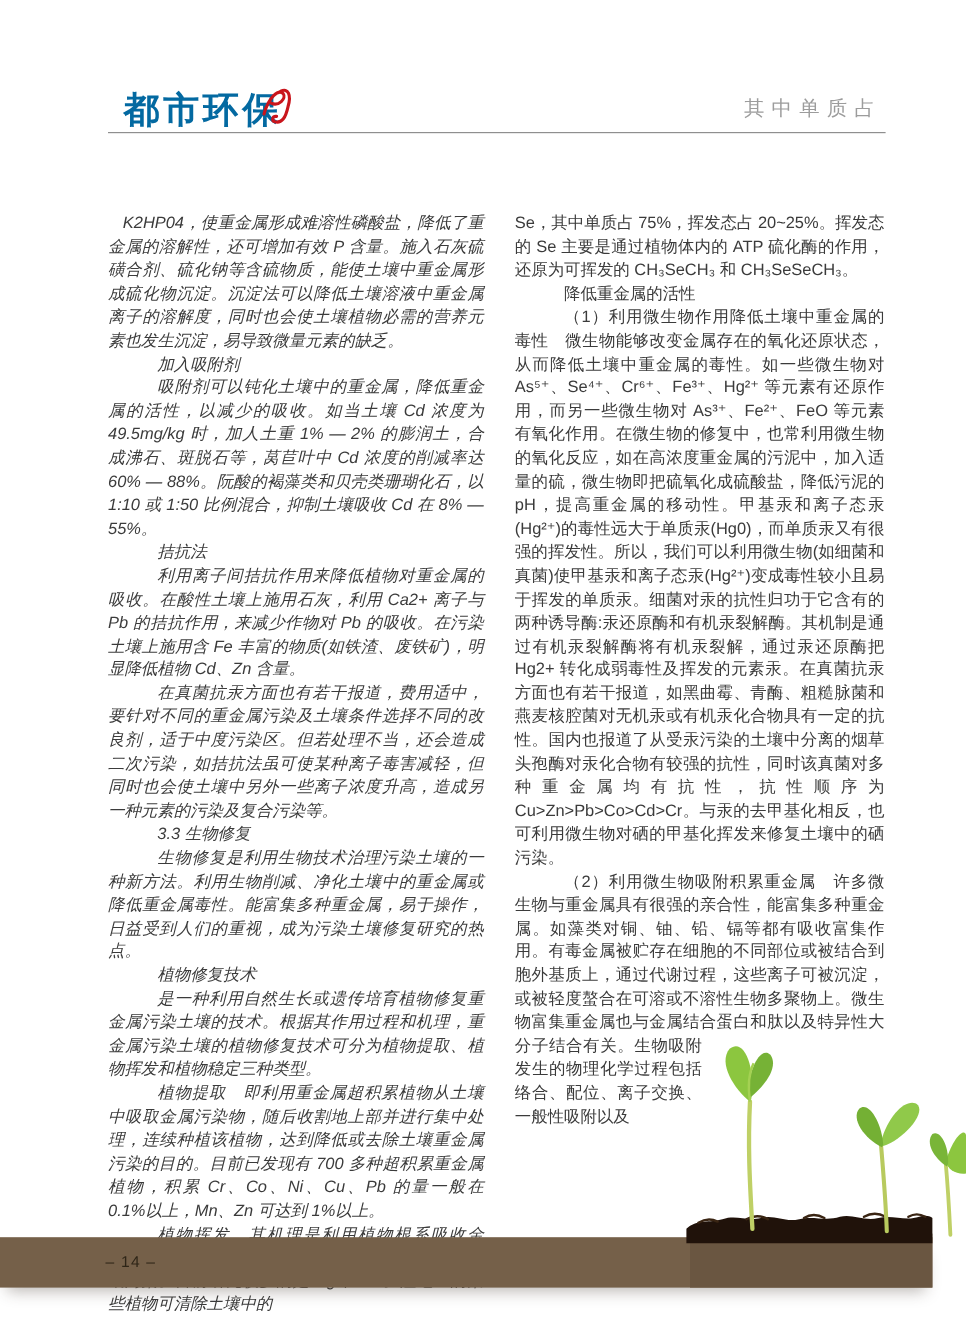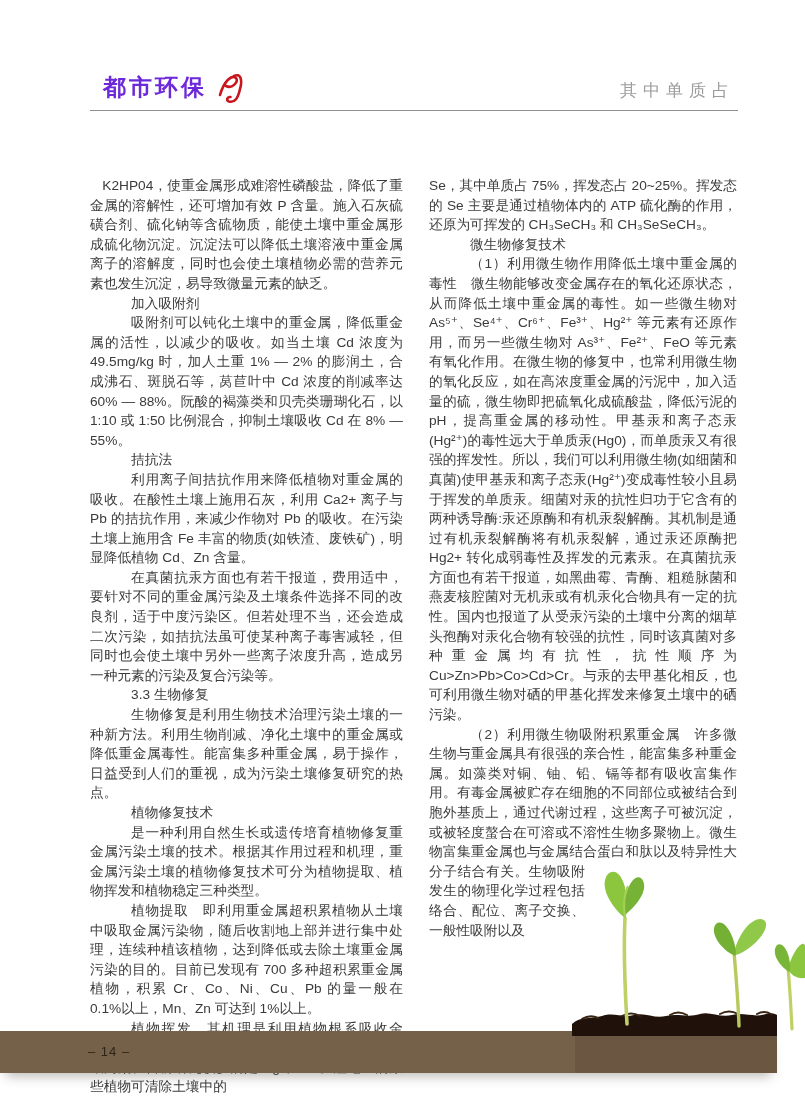--- a/index.html
+++ b/index.html
@@ -4,39 +4,39 @@
 <style>
   html,body{margin:0;padding:0;background:#e8e8e8;}
   .page{
     position:relative;width:805px;height:1100px;background:#ffffff;
     margin:0 auto;overflow:hidden;
     font-family:"Liberation Sans","DejaVu Sans",sans-serif;
   }
   
   .brand{
     position:absolute;left:103px;top:72px;
-    font-size:23px;font-weight:600;letter-spacing:3px;color:#6d28d9;
+    font-size:30px;font-weight:600;letter-spacing:3px;color:#0369a1;
     white-space:nowrap;
   }
   .brand-mark{position:absolute;left:216px;top:70px;width:30px;height:36px;}
   .section-title{
     position:absolute;right:70px;top:79px;
     font-size:17px;letter-spacing:6px;color:#9c9c9c;white-space:nowrap;
   }
   .header-rule{
     position:absolute;left:90px;top:110px;width:648px;height:1px;
     background:#8f8f8f;
   }
   
   .col{
     position:absolute;top:176px;
     font-size:13.7px;line-height:19.6px;color:#3b3b3b;
     text-align:justify;
   }
-  .col-left{left:90px;width:313px;}
+  .col-left{left:90px;width:313px;font-style:italic;}
   .col-right{left:429px;width:308px;}
   .col p{margin:0;text-indent:3em;}
   .col p.cont-indent{text-indent:0.9em;}
   .col p.cont-flush{text-indent:0;}
   .sub-heading{font-weight:normal;}
   .photo-spacer{
     float:right;width:152px;height:152px;
   }
   
   .photo{
@@ -77,21 +77,21 @@
     <p class="sub-heading">3.3 生物修复</p>
     <p>生物修复是利用生物技术治理污染土壤的一种新方法。利用生物削减、净化土壤中的重金属或降低重金属毒性。能富集多种重金属，易于操作，日益受到人们的重视，成为污染土壤修复研究的热点。</p>
     <p class="sub-heading">植物修复技术</p>
     <p>是一种利用自然生长或遗传培育植物修复重金属污染土壤的技术。根据其作用过程和机理，重金属污染土壤的植物修复技术可分为植物提取、植物挥发和植物稳定三种类型。</p>
     <p>植物提取　即利用重金属超积累植物从土壤中吸取金属污染物，随后收割地上部并进行集中处理，连续种植该植物，达到降低或去除土壤重金属污染的目的。目前已发现有 700 多种超积累重金属植物，积累 Cr、Co、Ni、Cu、Pb 的量一般在 0.1%以上，Mn、Zn 可达到 1%以上。</p>
     <p>植物挥发　其机理是利用植物根系吸收金属，将其转化为气态物质挥发到大气中，以降低土壤污染。目前研究较多的是 Hg 和 Se。湿地上的某些植物可清除土壤中的</p>
   </div>
 
   <div class="col col-right">
     <p class="cont-flush">Se，其中单质占 75%，挥发态占 20~25%。挥发态的 Se 主要是通过植物体内的 ATP 硫化酶的作用，还原为可挥发的 CH₃SeCH₃ 和 CH₃SeSeCH₃。</p>
-    <p class="sub-heading">微生物修复技术</p>
+    <p class="sub-heading">降低重金属的活性</p>
     <p>（1）利用微生物作用降低土壤中重金属的毒性　微生物能够改变金属存在的氧化还原状态，从而降低土壤中重金属的毒性。如一些微生物对 As⁵⁺、Se⁴⁺、Cr⁶⁺、Fe³⁺、Hg²⁺ 等元素有还原作用，而另一些微生物对 As³⁺、Fe²⁺、FeO 等元素有氧化作用。在微生物的修复中，也常利用微生物的氧化反应，如在高浓度重金属的污泥中，加入适量的硫，微生物即把硫氧化成硫酸盐，降低污泥的 pH，提高重金属的移动性。甲基汞和离子态汞(Hg²⁺)的毒性远大于单质汞(Hg0)，而单质汞又有很强的挥发性。所以，我们可以利用微生物(如细菌和真菌)使甲基汞和离子态汞(Hg²⁺)变成毒性较小且易于挥发的单质汞。细菌对汞的抗性归功于它含有的两种诱导酶:汞还原酶和有机汞裂解酶。其机制是通过有机汞裂解酶将有机汞裂解，通过汞还原酶把 Hg2+ 转化成弱毒性及挥发的元素汞。在真菌抗汞方面也有若干报道，如黑曲霉、青酶、粗糙脉菌和燕麦核腔菌对无机汞或有机汞化合物具有一定的抗性。国内也报道了从受汞污染的土壤中分离的烟草头孢酶对汞化合物有较强的抗性，同时该真菌对多种重金属均有抗性，抗性顺序为 Cu&gt;Zn&gt;Pb&gt;Co&gt;Cd&gt;Cr。与汞的去甲基化相反，也可利用微生物对硒的甲基化挥发来修复土壤中的硒污染。</p>
     <p><span>（2）利用微生物吸附积累重金属　许多微生物与重金属具有很强的亲合性，能富集多种重金属。如藻类对铜、铀、铅、镉等都有吸收富集作用。有毒金属被贮存在细胞的不同部位或被结合到胞外基质上，通过代谢过程，这些离子可被沉淀，或被轻度螯合在可溶或不溶性生物多聚物上。微生物富集重金属也与金属结合蛋白和肽以及特异性</span><span class="photo-spacer"></span><span>大分子结合有关。生物吸附发生的物理化学过程包括络合、配位、离子交换、一般性吸附以及</span></p>
   </div>
 
   <svg class="photo" viewBox="0 0 253 220">
 
     <rect x="23" y="172" width="202" height="45" fill="#6a5641"></rect>
 
     <path d="M20,168 C28,160 40,163 50,160 C62,156 70,162 82,159 C94,156 102,163 114,160 C126,157 136,162 148,158 C158,155 168,162 180,159 C192,156 202,162 214,158 C220,156 224,158 225,159 L225,180 L20,180 Z" fill="#20120a"></path>
     <path d="M30,163 q8,-5 16,-1 M70,160 q9,-5 18,0 M118,159 q8,-5 17,0 M168,158 q9,-5 18,0 M205,158 q7,-4 14,0" fill="none" stroke="#3a2513" stroke-width="2" stroke-linecap="round"></path>

